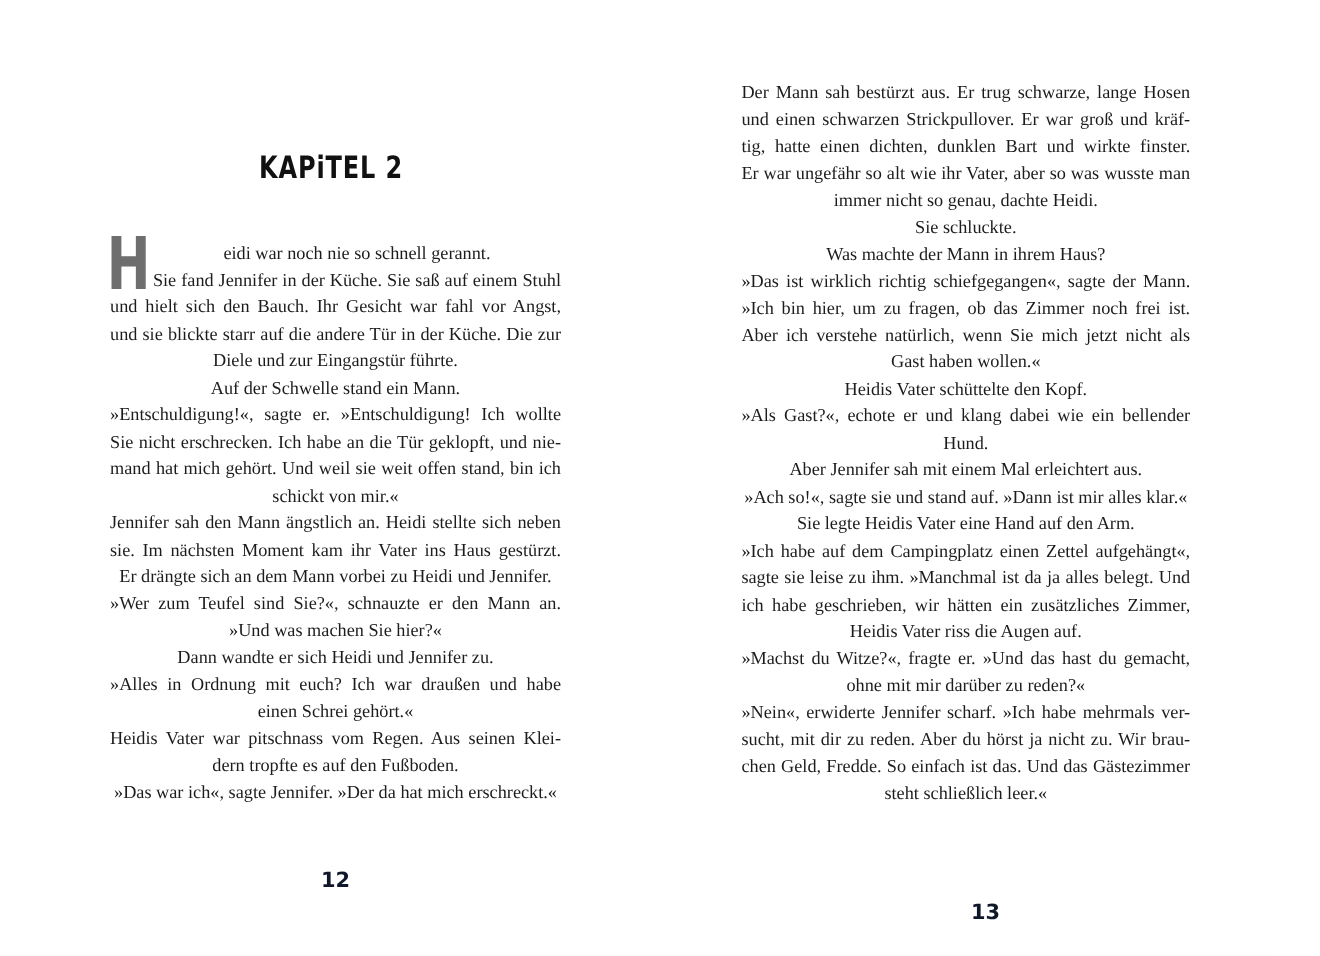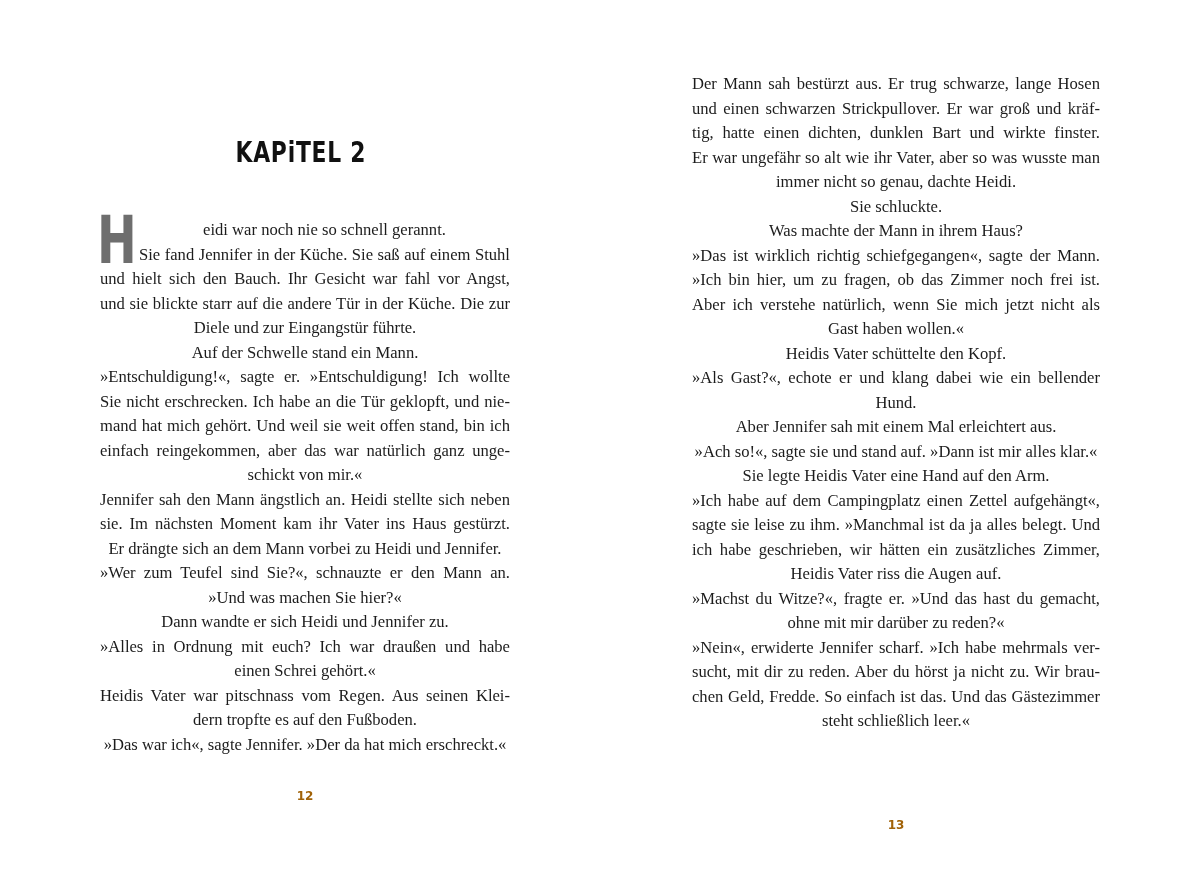--- a/index.html
+++ b/index.html
@@ -25,21 +25,21 @@
     line-height:30px;
     letter-spacing:1px;
     transform:scaleX(0.78);
     transform-origin:center top;
     color:#111111;
   }
   .page-body{
     position:absolute;
   }
   #left-body{ left:100px; top:218px; width:410px; }
-  #right-body{ left:692px; top:72px; width:408px; }
+  #right-body{ left:674px; top:72px; width:408px; }
   .para{ margin:0; padding:0; }
   .para.italic .line{ }
   .line{
     font-size:16.6px;
     line-height:24.5px;
     height:24.5px;
     overflow:hidden;
     text-align:center;
     white-space:normal;
   }
@@ -55,22 +55,22 @@
     line-height:60px;
     transform:scaleX(0.72);
     transform-origin:left top;
   }
   .folio{
     position:absolute;
     top:789px;
     text-align:center;
     font-family:"DejaVu Sans", sans-serif;
     font-weight:bold;
-    font-size:12px;
-    color:#a16207;
+    font-size:19px;
+    color:#0f172a;
   }
   #folio-left{ left:100px; width:410px; }
   #folio-right{ left:692px; width:408px;margin-top:29px; }
 </style>
 </head>
 <body>
 
 <div id="spread" style="background: rgb(255, 255, 255); color: rgb(28, 28, 28);">
 
   <div class="chapter-heading">
@@ -89,21 +89,20 @@
         <div class="line just">und sie blickte starr auf die andere Tür in der Küche. Die zur</div>
         <div class="line">Diele und zur Eingangstür führte.</div>
       </div>
       <div class="para">
         <div class="line">Auf der Schwelle stand ein Mann.</div>
       </div>
       <div class="para">
         <div class="line just">»Entschuldigung!«, sagte er. »Entschuldigung! Ich wollte</div>
         <div class="line just">Sie nicht erschrecken. Ich habe an die Tür geklopft, und nie-</div>
         <div class="line just">mand hat mich gehört. Und weil sie weit offen stand, bin ich</div>
-        <div class="line just">einfach reingekommen, aber das war natürlich ganz unge-</div>
         <div class="line">schickt von mir.«</div>
       </div>
       <div class="para">
         <div class="line just">Jennifer sah den Mann ängstlich an. Heidi stellte sich neben</div>
         <div class="line just">sie. Im nächsten Moment kam ihr Vater ins Haus gestürzt.</div>
         <div class="line">Er drängte sich an dem Mann vorbei zu Heidi und Jennifer.</div>
       </div>
       <div class="para">
         <div class="line just">»Wer zum Teufel sind Sie?«, schnauzte er den Mann an.</div>
         <div class="line">»Und was machen Sie hier?«</div>

